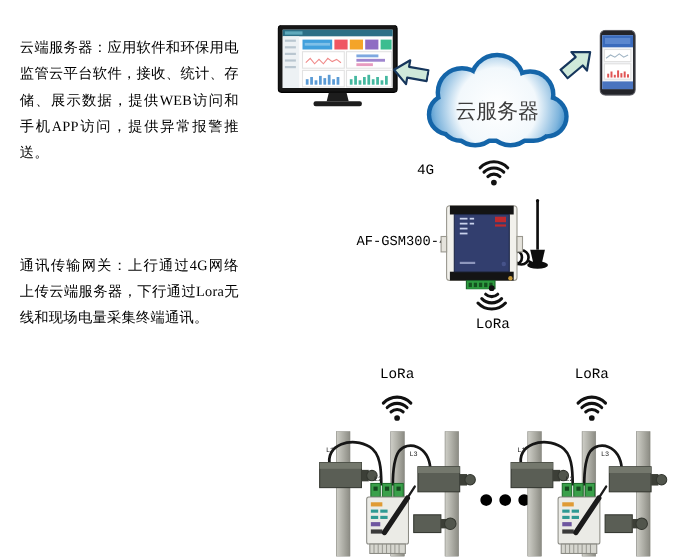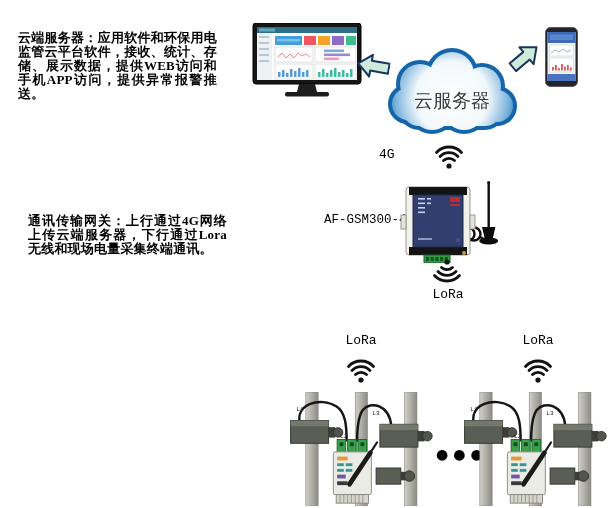--- a/index.html
+++ b/index.html
@@ -1,22 +1,22 @@
 <!DOCTYPE html>
 <html><head>
 <meta charset="utf-8">
 <style>
   html,body{margin:0;padding:0;background:#fff;}
   .canvas{position:relative;width:613px;height:508px;background:#ffffff;overflow:hidden;
           font-family:"Liberation Serif","DejaVu Serif",serif;color:#000;}
   .abs{position:absolute;}
-  .desc{position:absolute;left:18px;width:199px;font-size:13px;line-height:14px;
-        letter-spacing:0.2px;text-align:justify;font-weight:bold;}
+  .desc{position:absolute;left:18px;width:199px;font-size:13px;line-height:24px;
+        letter-spacing:0.2px;text-align:justify;}
   #desc-cloud{top:31px;}
-  #desc-gateway{top:214px;margin-left:10px;}
+  #desc-gateway{top:229px;}
   #desc-terminal{top:417px;}
   .mono{font-family:"Liberation Mono","DejaVu Sans Mono",monospace;}
   .lbl{position:absolute;font-size:13px;color:#000;}
   #label-4g{left:379px;top:147px;text-align:right;}
   #label-gateway-model{left:324px;top:213px;font-size:12.5px;}
   #label-lora-gateway{left:424px;top:287px;width:48px;text-align:center;}
   #label-lora-left{left:336px;top:333px;width:50px;text-align:center;}
   #label-lora-right{left:513px;top:333px;width:50px;text-align:center;}
   #unit-ellipsis{left:436px;top:446px;font-size:14px;letter-spacing:5px;
         font-family:"DejaVu Sans",sans-serif;}

